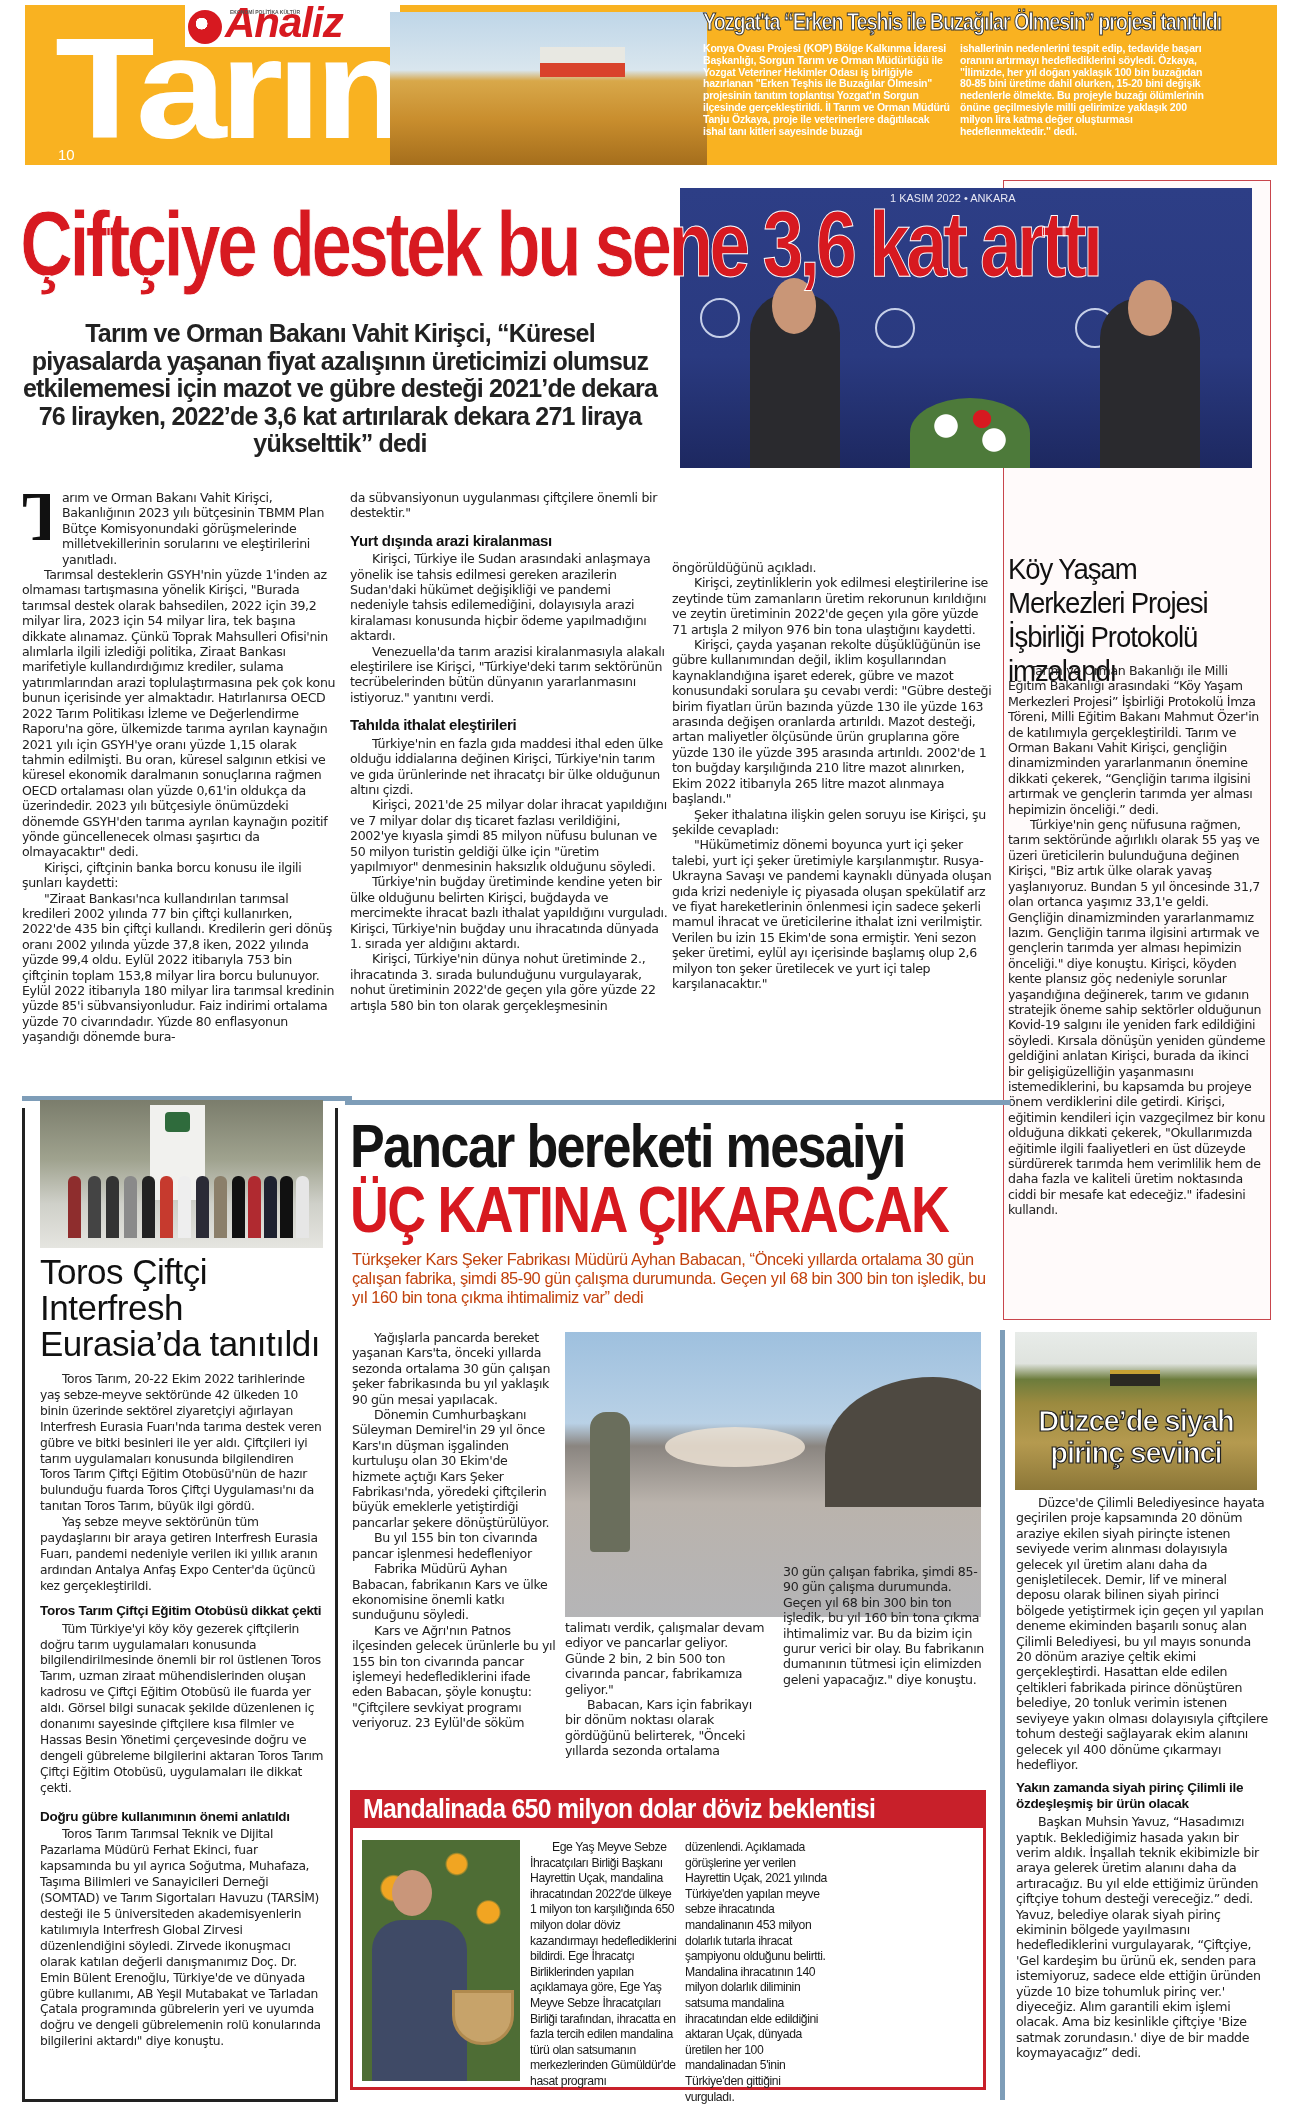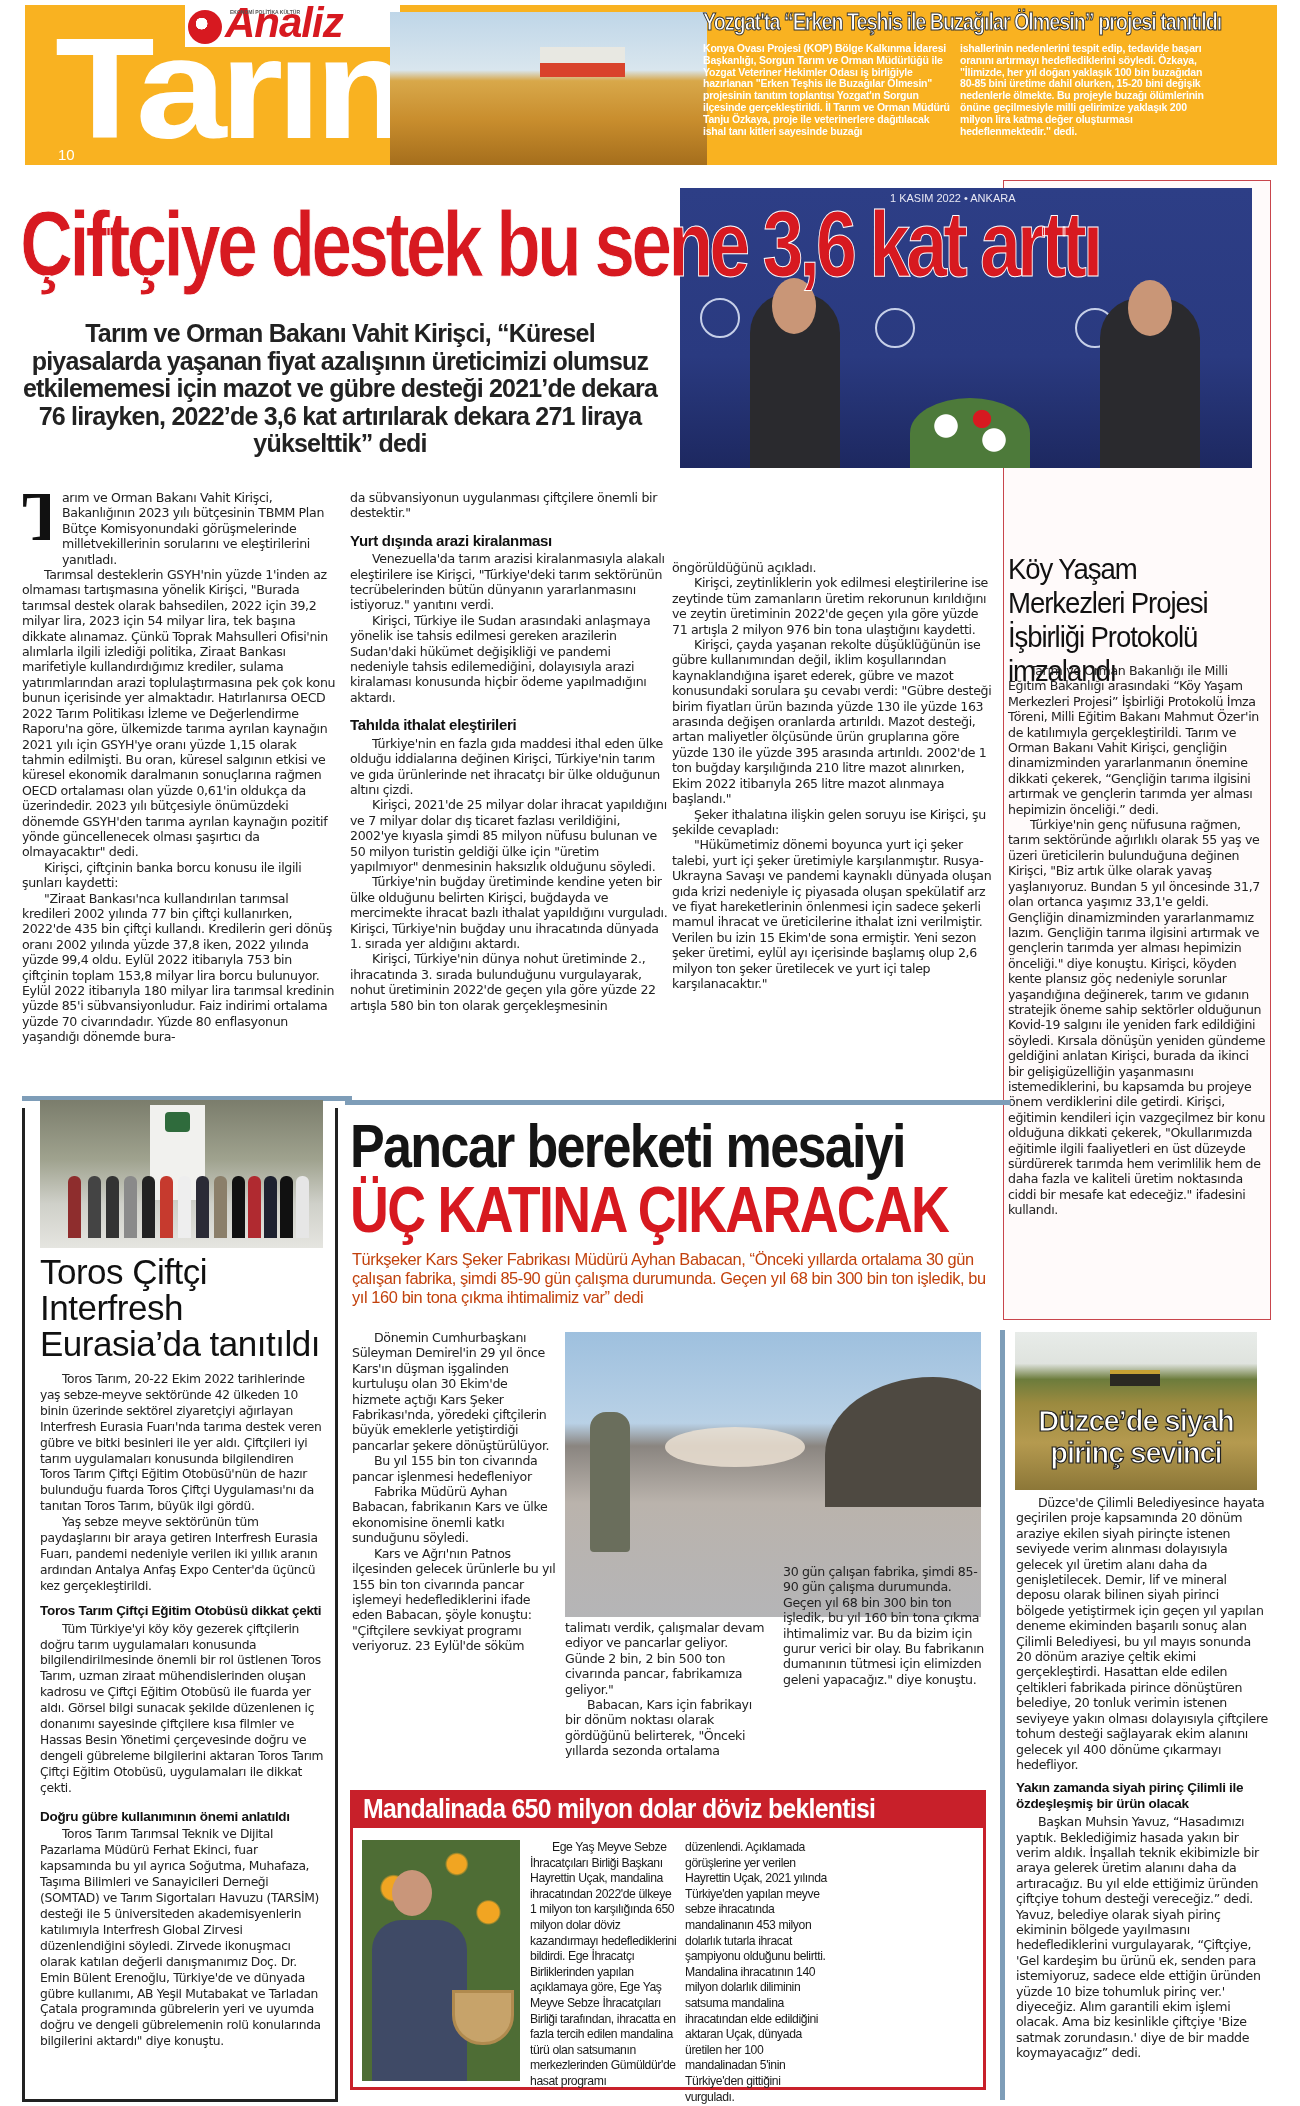--- a/index.html
+++ b/index.html
@@ -121,22 +121,22 @@
 <div class="abs" id="dropcap">T</div>
 <div class="abs body-text" id="col1">
   <p>arım ve Orman Bakanı Vahit Kirişci, Bakanlığının 2023 yılı bütçesinin TBMM Plan Bütçe Komisyonundaki görüşmelerinde milletvekillerinin sorularını ve eleştirilerini yanıtladı.</p>
   <p>Tarımsal desteklerin GSYH'nin yüzde 1'inden az olmaması tartışmasına yönelik Kirişci, "Burada tarımsal destek olarak bahsedilen, 2022 için 39,2 milyar lira, 2023 için 54 milyar lira, tek başına dikkate alınamaz. Çünkü Toprak Mahsulleri Ofisi'nin alımlarla ilgili izlediği politika, Ziraat Bankası marifetiyle kullandırdığımız krediler, sulama yatırımlarından arazi toplulaştırmasına pek çok konu bunun içerisinde yer almaktadır. Hatırlanırsa OECD 2022 Tarım Politikası İzleme ve Değerlendirme Raporu'na göre, ülkemizde tarıma ayrılan kaynağın 2021 yılı için GSYH'ye oranı yüzde 1,15 olarak tahmin edilmişti. Bu oran, küresel salgının etkisi ve küresel ekonomik daralmanın sonuçlarına rağmen OECD ortalaması olan yüzde 0,61'in oldukça da üzerindedir. 2023 yılı bütçesiyle önümüzdeki dönemde GSYH'den tarıma ayrılan kaynağın pozitif yönde güncellenecek olması şaşırtıcı da olmayacaktır" dedi.</p>
   <p>Kirişci, çiftçinin banka borcu konusu ile ilgili şunları kaydetti:</p>
   <p>"Ziraat Bankası'nca kullandırılan tarımsal kredileri 2002 yılında 77 bin çiftçi kullanırken, 2022'de 435 bin çiftçi kullandı. Kredilerin geri dönüş oranı 2002 yılında yüzde 37,8 iken, 2022 yılında yüzde 99,4 oldu. Eylül 2022 itibarıyla 753 bin çiftçinin toplam 153,8 milyar lira borcu bulunuyor. Eylül 2022 itibarıyla 180 milyar lira tarımsal kredinin yüzde 85'i sübvansiyonludur. Faiz indirimi ortalama yüzde 70 civarındadır. Yüzde 80 enflasyonun yaşandığı dönemde bura-</p>
 </div>
 <div class="abs body-text" id="col2">
   <p class="noind">da sübvansiyonun uygulanması çiftçilere önemli bir destektir."</p>
   <div class="subhead">Yurt dışında arazi kiralanması</div>
+  <p>Kirişci, Türkiye ile Sudan arasındaki anlaşmaya yönelik ise tahsis edilmesi gereken arazilerin Sudan'daki hükümet değişikliği ve pandemi nedeniyle tahsis edilemediğini, dolayısıyla arazi kiralaması konusunda hiçbir ödeme yapılmadığını aktardı.</p>
   <p>Venezuella'da tarım arazisi kiralanmasıyla alakalı eleştirilere ise Kirişci, "Türkiye'deki tarım sektörünün tecrübelerinden bütün dünyanın yararlanmasını istiyoruz." yanıtını verdi.</p>
-  <p>Kirişci, Türkiye ile Sudan arasındaki anlaşmaya yönelik ise tahsis edilmesi gereken arazilerin Sudan'daki hükümet değişikliği ve pandemi nedeniyle tahsis edilemediğini, dolayısıyla arazi kiralaması konusunda hiçbir ödeme yapılmadığını aktardı.</p>
   <div class="subhead">Tahılda ithalat eleştirileri</div>
   <p>Türkiye'nin en fazla gıda maddesi ithal eden ülke olduğu iddialarına değinen Kirişci, Türkiye'nin tarım ve gıda ürünlerinde net ihracatçı bir ülke olduğunun altını çizdi.</p>
   <p>Kirişci, 2021'de 25 milyar dolar ihracat yapıldığını ve 7 milyar dolar dış ticaret fazlası verildiğini, 2002'ye kıyasla şimdi 85 milyon nüfusu bulunan ve 50 milyon turistin geldiği ülke için "üretim yapılmıyor" denmesinin haksızlık olduğunu söyledi.</p>
   <p>Türkiye'nin buğday üretiminde kendine yeten bir ülke olduğunu belirten Kirişci, buğdayda ve mercimekte ihracat bazlı ithalat yapıldığını vurguladı. Kirişci, Türkiye'nin buğday unu ihracatında dünyada 1. sırada yer aldığını aktardı.</p>
   <p>Kirişci, Türkiye'nin dünya nohut üretiminde 2., ihracatında 3. sırada bulunduğunu vurgulayarak, nohut üretiminin 2022'de geçen yıla göre yüzde 22 artışla 580 bin ton olarak gerçekleşmesinin</p>
 </div>
 <div class="abs body-text" id="col3">
   <p class="noind">öngörüldüğünü açıkladı.</p>
   <p>Kirişci, zeytinliklerin yok edilmesi eleştirilerine ise zeytinde tüm zamanların üretim rekorunun kırıldığını ve zeytin üretiminin 2022'de geçen yıla göre yüzde 71 artışla 2 milyon 976 bin tona ulaştığını kaydetti.</p>
   <p>Kirişci, çayda yaşanan rekolte düşüklüğünün ise gübre kullanımından değil, iklim koşullarından kaynaklandığına işaret ederek, gübre ve mazot konusundaki sorulara şu cevabı verdi: "Gübre desteği birim fiyatları ürün bazında yüzde 130 ile yüzde 163 arasında değişen oranlarda artırıldı. Mazot desteği, artan maliyetler ölçüsünde ürün gruplarına göre yüzde 130 ile yüzde 395 arasında artırıldı. 2002'de 1 ton buğday karşılığında 210 litre mazot alınırken, Ekim 2022 itibarıyla 265 litre mazot alınmaya başlandı."</p>
@@ -179,20 +179,21 @@
   <div class="subhead" style="font-size:13.5px;margin-top:8px">Toros Tarım Çiftçi Eğitim Otobüsü dikkat çekti</div>
   <p>Tüm Türkiye'yi köy köy gezerek çiftçilerin doğru tarım uygulamaları konusunda bilgilendirilmesinde önemli bir rol üstlenen Toros Tarım, uzman ziraat mühendislerinden oluşan kadrosu ve Çiftçi Eğitim Otobüsü ile fuarda yer aldı. Görsel bilgi sunacak şekilde düzenlenen iç donanımı sayesinde çiftçilere kısa filmler ve Hassas Besin Yönetimi çerçevesinde doğru ve dengeli gübreleme bilgilerini aktaran Toros Tarım Çiftçi Eğitim Otobüsü, uygulamaları ile dikkat çekti.</p>
   <div class="subhead" style="font-size:13.5px">Doğru gübre kullanımının önemi anlatıldı</div>
   <p>Toros Tarım Tarımsal Teknik ve Dijital Pazarlama Müdürü Ferhat Ekinci, fuar kapsamında bu yıl ayrıca Soğutma, Muhafaza, Taşıma Bilimleri ve Sanayicileri Derneği (SOMTAD) ve Tarım Sigortaları Havuzu (TARSİM) desteği ile 5 üniversiteden akademisyenlerin katılımıyla Interfresh Global Zirvesi düzenlendiğini söyledi. Zirvede ikonuşmacı olarak katılan değerli danışmanımız Doç. Dr. Emin Bülent Erenoğlu, Türkiye'de ve dünyada gübre kullanımı, AB Yeşil Mutabakat ve Tarladan Çatala programında gübrelerin yeri ve uyumda doğru ve dengeli gübrelemenin rolü konularında bilgilerini aktardı" diye konuştu.</p>
 </div>
 
 <div class="abs" id="pancar-line1">Pancar bereketi mesaiyi</div>
 <div class="abs" id="pancar-line2">ÜÇ KATINA ÇIKARACAK</div>
 <div class="abs" id="pancar-deck">Türkşeker Kars Şeker Fabrikası Müdürü Ayhan Babacan, “Önceki yıllarda ortalama 30 gün çalışan fabrika, şimdi 85-90 gün çalışma durumunda. Geçen yıl 68 bin 300 bin ton işledik, bu yıl 160 bin tona çıkma ihtimalimiz var” dedi</div>
 <div class="abs body-text" id="pancar-col1">
+  <p>Yağışlarla pancarda bereket yaşanan Kars'ta, önceki yıllarda sezonda ortalama 30 gün çalışan şeker fabrikasında bu yıl yaklaşık 90 gün mesai yapılacak.</p>
   <p>Dönemin Cumhurbaşkanı Süleyman Demirel'in 29 yıl önce Kars'ın düşman işgalinden kurtuluşu olan 30 Ekim'de hizmete açtığı Kars Şeker Fabrikası'nda, yöredeki çiftçilerin büyük emeklerle yetiştirdiği pancarlar şekere dönüştürülüyor.</p>
   <p>Bu yıl 155 bin ton civarında pancar işlenmesi hedefleniyor</p>
   <p>Fabrika Müdürü Ayhan Babacan, fabrikanın Kars ve ülke ekonomisine önemli katkı sunduğunu söyledi.</p>
   <p>Kars ve Ağrı'nın Patnos ilçesinden gelecek ürünlerle bu yıl 155 bin ton civarında pancar işlemeyi hedeflediklerini ifade eden Babacan, şöyle konuştu: "Çiftçilere sevkiyat programı veriyoruz. 23 Eylül'de söküm</p>
 </div>
 <div class="abs" id="pancar-photo">
   <div class="abs" style="left:260px;top:45px;width:180px;height:130px;background:#4e4941;border-radius:60% 40% 0 0"></div>
   <div class="abs" style="left:100px;top:95px;width:140px;height:40px;background:rgba(235,225,210,0.85);border-radius:50%"></div>
   <div class="abs" style="left:25px;top:80px;width:40px;height:140px;background:#6a6e5c;border-radius:16px 16px 4px 4px"></div>
 </div>

